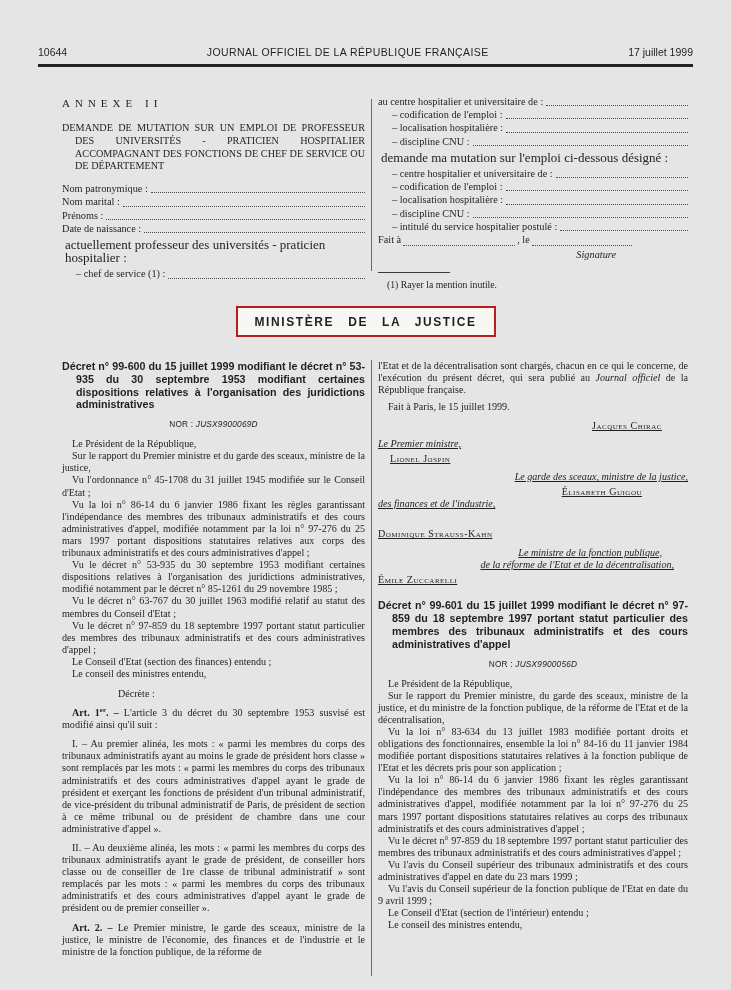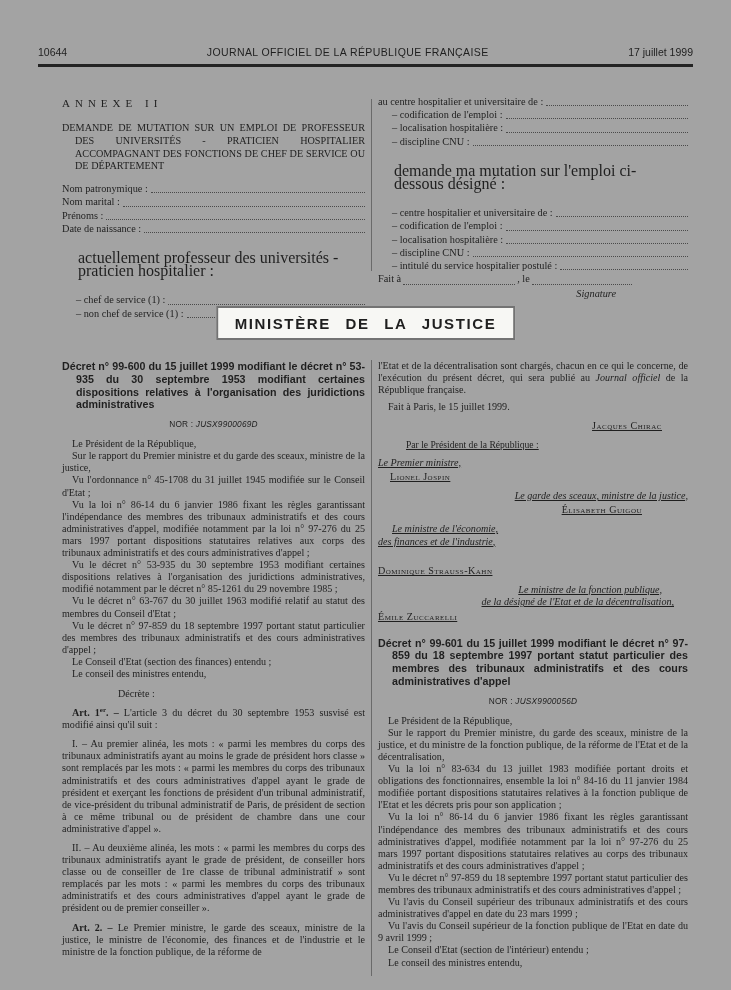--- a/index.html
+++ b/index.html
@@ -1,17 +1,17 @@
 <!DOCTYPE html>
 <html lang="fr"><head>
 <meta charset="utf-8">
 <style>
   html,body{margin:0;padding:0;}
   .page{
-    position:relative;width:731px;height:990px;background:#a3a3a3;
+    position:relative;width:731px;height:990px;background:#e5e5e5;
     font-family:"Liberation Serif",serif;color:#1f1f1f;overflow:hidden;
   }
   
   .hdr{position:absolute;top:46px;left:38px;width:655px;display:flex;
     justify-content:space-between;align-items:baseline;
     font-family:"Liberation Sans",sans-serif;font-size:10.5px;}
   .hdr .jt{letter-spacing:.4px;}
   .hdr-rule{position:absolute;top:64px;left:38px;width:655px;height:2.5px;background:#232323;}
   
   .annexe{position:absolute;top:95px;left:62px;width:626px;}
@@ -25,28 +25,28 @@
   .annexe-heading{font-size:10.2px;line-height:12.8px;padding-left:13px;text-indent:-13px;
     margin:0 0 9px;text-align:justify;}
   .frow{display:flex;align-items:flex-end;font-size:10.3px;line-height:13.2px;white-space:nowrap;}
   .frow.ind{padding-left:14px;}
   .frow.first{margin-top:2px;}
   .frow .lbl{text-indent:0;}
   .frow.ti .lbl{padding-left:9px;}
   .dots{flex:1;border-bottom:1px dotted #4a4a4a;margin:0 0 2px 3px;min-width:8px;}
   .dots-fixed{display:inline-block;border-bottom:1px dotted #4a4a4a;margin:0 2px;height:10px;}
   .w1{width:112px;} .w2{width:100px;}
-  .plain{font-size:16px;line-height:13.2px;margin:16px;}
+  .plain{font-size:13px;line-height:13.2px;margin:3px;}
   .sig-line{font-style:italic;font-size:10.3px;text-align:right;padding-right:72px;margin-top:3px;}
   .fn-rule{width:72px;border-top:1px solid #3a3a3a;margin:12px 0 6px;}
   .footnote{font-size:9.7px;margin:0;padding-left:9px;}
   
   .ministry{position:absolute;top:306px;left:50%;transform:translateX(-50%);
-    border:2px solid #737373;padding:7px 17px 6px;background:#f7f7f4;
-    font-family:"Liberation Sans",sans-serif;font-weight:bold;font-size:15px;
+    border:2px solid #b91c1c;padding:7px 17px 6px;background:#f7f7f4;
+    font-family:"Liberation Sans",sans-serif;font-weight:bold;font-size:12px;
     letter-spacing:1.6px;word-spacing:9px;white-space:nowrap;}
   
   .decrees{position:absolute;top:360px;left:62px;width:626px;}
   .d-title{font-family:"Liberation Sans",sans-serif;font-weight:bold;font-size:10.7px;
     line-height:12.8px;padding-left:14px;text-indent:-14px;margin:0;text-align:justify;}
   .nor{text-align:center;font-family:"Liberation Sans",sans-serif;font-size:8.3px;
     letter-spacing:.2px;margin:8px 0 9px;}
   .nor .val{font-style:italic;}
   .bp{font-size:10.1px;line-height:12.1px;margin:0;text-indent:10px;text-align:justify;}
   .decrete{font-size:10.1px;margin:8px 0 8px 56px;}
@@ -103,24 +103,20 @@
         </div>
       <div class="frow">
           <span class="lbl">Date de naissance :</span>
           <span class="dots"></span>
         </div>
       <p class="plain">actuellement professeur des universités - praticien hospitalier :</p>
       <div class="frow ind">
           <span class="lbl">– chef de service (1) :</span>
           <span class="dots"></span>
         </div>
-      <div class="frow ind">
-          <span class="lbl">– non chef de service (1) :</span>
-          <span class="dots"></span>
-        </div>
     </div>
     <div class="vdiv annexe-div"></div>
     <div class="col-r">
       <div class="frow">
           <span class="lbl">au centre hospitalier et universitaire de :</span>
           <span class="dots"></span>
         </div>
       <div class="frow ind">
           <span class="lbl">– codification de l'emploi :</span>
           <span class="dots"></span>
@@ -189,30 +185,28 @@
       <p class="bp art">I. – Au premier alinéa, les mots : « parmi les membres du corps des tribunaux administratifs ayant au moins le grade de président hors classe » sont remplacés par les mots : « parmi les membres du corps des tribunaux administratifs et des cours administratives d'appel ayant le grade de président et exerçant les fonctions de président d'un tribunal administratif, de vice-président du tribunal administratif de Paris, de président de section à ce même tribunal ou de président de chambre dans une cour administrative d'appel ».</p>
       <p class="bp art">II. – Au deuxième alinéa, les mots : « parmi les membres du corps des tribunaux administratifs ayant le grade de président, de conseiller hors classe ou de conseiller de 1re classe de tribunal administratif » sont remplacés par les mots : « parmi les membres du corps des tribunaux administratifs et des cours administratives d'appel ayant le grade de président ou de premier conseiller ».</p>
       <p class="bp art"><b>Art. 2. – </b><span>Le Premier ministre, le garde des sceaux, ministre de la justice, le ministre de l'économie, des finances et de l'industrie et le ministre de la fonction publique, de la réforme de</span></p>
     </div>
     <div class="vdiv decree-div"></div>
     <div class="col-r">
       <p class="bp cont"><span>l'Etat et de la décentralisation sont chargés, chacun en ce qui le concerne, de l'exécution du présent décret, qui sera publié au </span><span class="it">Journal officiel</span><span> de la République française.</span></p>
       <p class="bp fait">Fait à Paris, le 15 juillet 1999.</p>
       <div class="sig">
         <div class="name s-president">Jacques Chirac</div>
-        <div class="s-byline">Par le Président de la République :</div>
         <div class="it s-pm-title">Le Premier ministre,</div>
         <div class="name s-pm-name">Lionel Jospin</div>
         <div class="it s-justice-title">Le garde des sceaux, ministre de la justice,</div>
         <div class="name s-justice-name">Élisabeth Guigou</div>
-        <div class="it s-eco-t1">Le ministre de l'économie,</div>
         <div class="it s-eco-t2">des finances et de l'industrie,</div>
         <div class="name s-eco-name">Dominique Strauss-Kahn</div>
         <div class="it s-fp-t1">Le ministre de la fonction publique,</div>
-        <div class="it s-fp-t2">de la désigné de l'Etat et de la décentralisation,</div>
+        <div class="it s-fp-t2">de la réforme de l'Etat et de la décentralisation,</div>
         <div class="name s-fp-name">Émile Zuccarelli</div>
       </div>
       <p class="d-title d2-title">Décret n° 99-601 du 15 juillet 1999 modifiant le décret n° 97-859 du 18 septembre 1997 portant statut particulier des membres des tribunaux administratifs et des cours administratives d'appel</p>
       <div class="nor">
         <span>NOR :</span>
         <span class="val">JUSX9900056D</span>
       </div>
       <p class="bp">Le Président de la République,</p>
       <p class="bp">Sur le rapport du Premier ministre, du garde des sceaux, ministre de la justice, et du ministre de la fonction publique, de la réforme de l'Etat et de la décentralisation,</p>
       <p class="bp">Vu la loi n° 83-634 du 13 juillet 1983 modifiée portant droits et obligations des fonctionnaires, ensemble la loi n° 84-16 du 11 janvier 1984 modifiée portant dispositions statutaires relatives à la fonction publique de l'Etat et les décrets pris pour son application ;</p>

